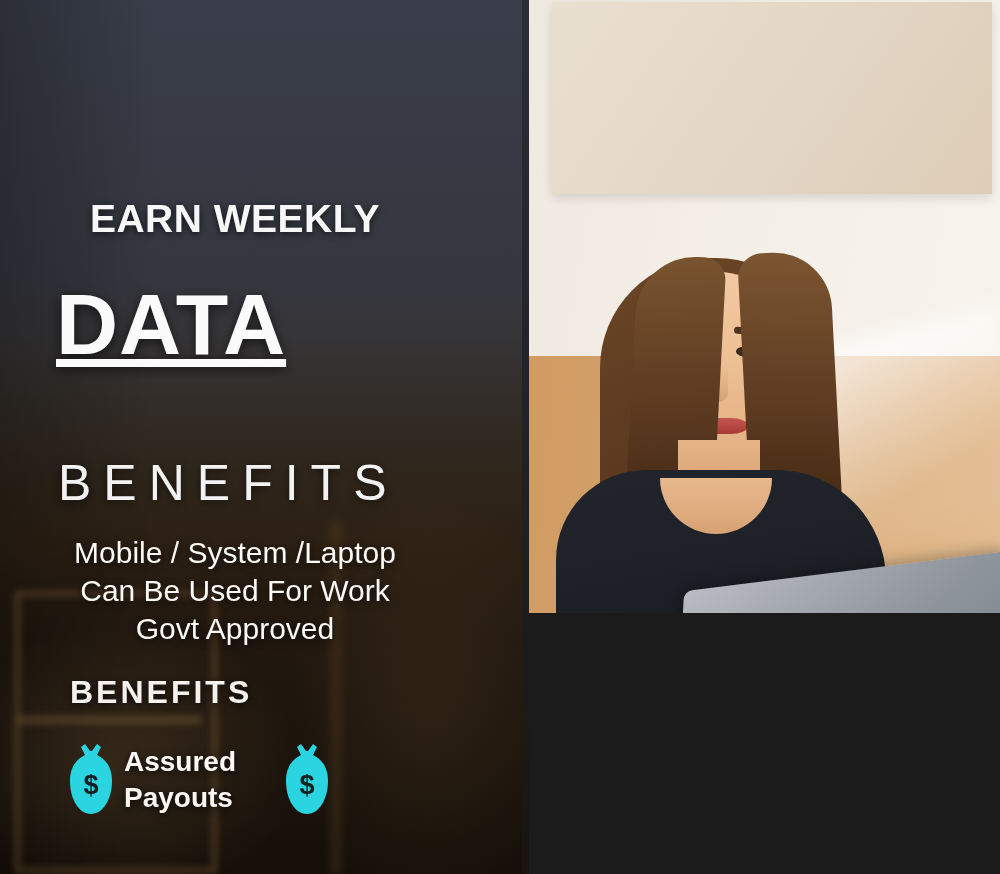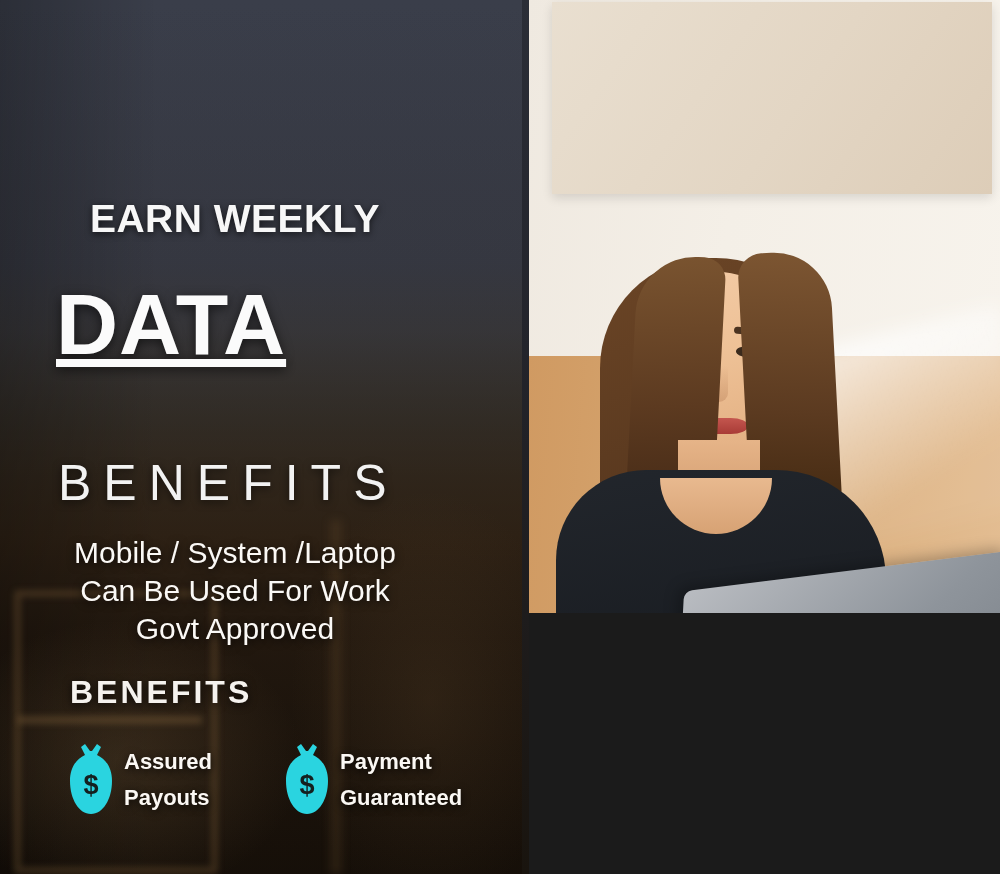--- a/index.html
+++ b/index.html
@@ -313,21 +313,21 @@
     display: flex;
     align-items: center;
   }
   #benefit-0 { left: 66px; }
   #benefit-1 { left: 282px; }
   .bag-icon { width: 50px; height: 76px; flex: 0 0 auto; }
   .benefit-label {
     margin-left: 8px;
     color: #fbf8f4;
     font-weight: bold;
-    font-size: 22px;
+    font-size: 28px;
     line-height: 36px;
     text-shadow: 0 2px 8px rgba(0,0,0,0.8);
     white-space: pre-line;
   }
 </style>
 </head>
 <body>
 
 <div id="poster">
 
@@ -393,20 +393,18 @@
         </svg>
         <div class="benefit-label">Assured
 Payouts</div>
       </div>
 
       <div class="benefit-row" id="benefit-1">
         <svg class="bag-icon" viewBox="0 0 50 76">
           <path d="M19 2 l5 7 h2 l5 -7 4 3 -4 8 c9 4 15 13 15 26 0 18 -9 33 -21 33 S4 57 4 39 C4 26 10 17 19 13 L15 5 z" fill="#2ad4e0"></path>
           <text x="25" y="52" text-anchor="middle" font-family="Liberation Sans, sans-serif" font-size="27" font-weight="bold" fill="#14201f">$</text>
         </svg>
-        <div class="benefit-label">Payment
-Guaranteed</div>
       </div>
     </div>
   </div>
 
   <div class="divider"></div>
 </div>
 
 </body></html>

